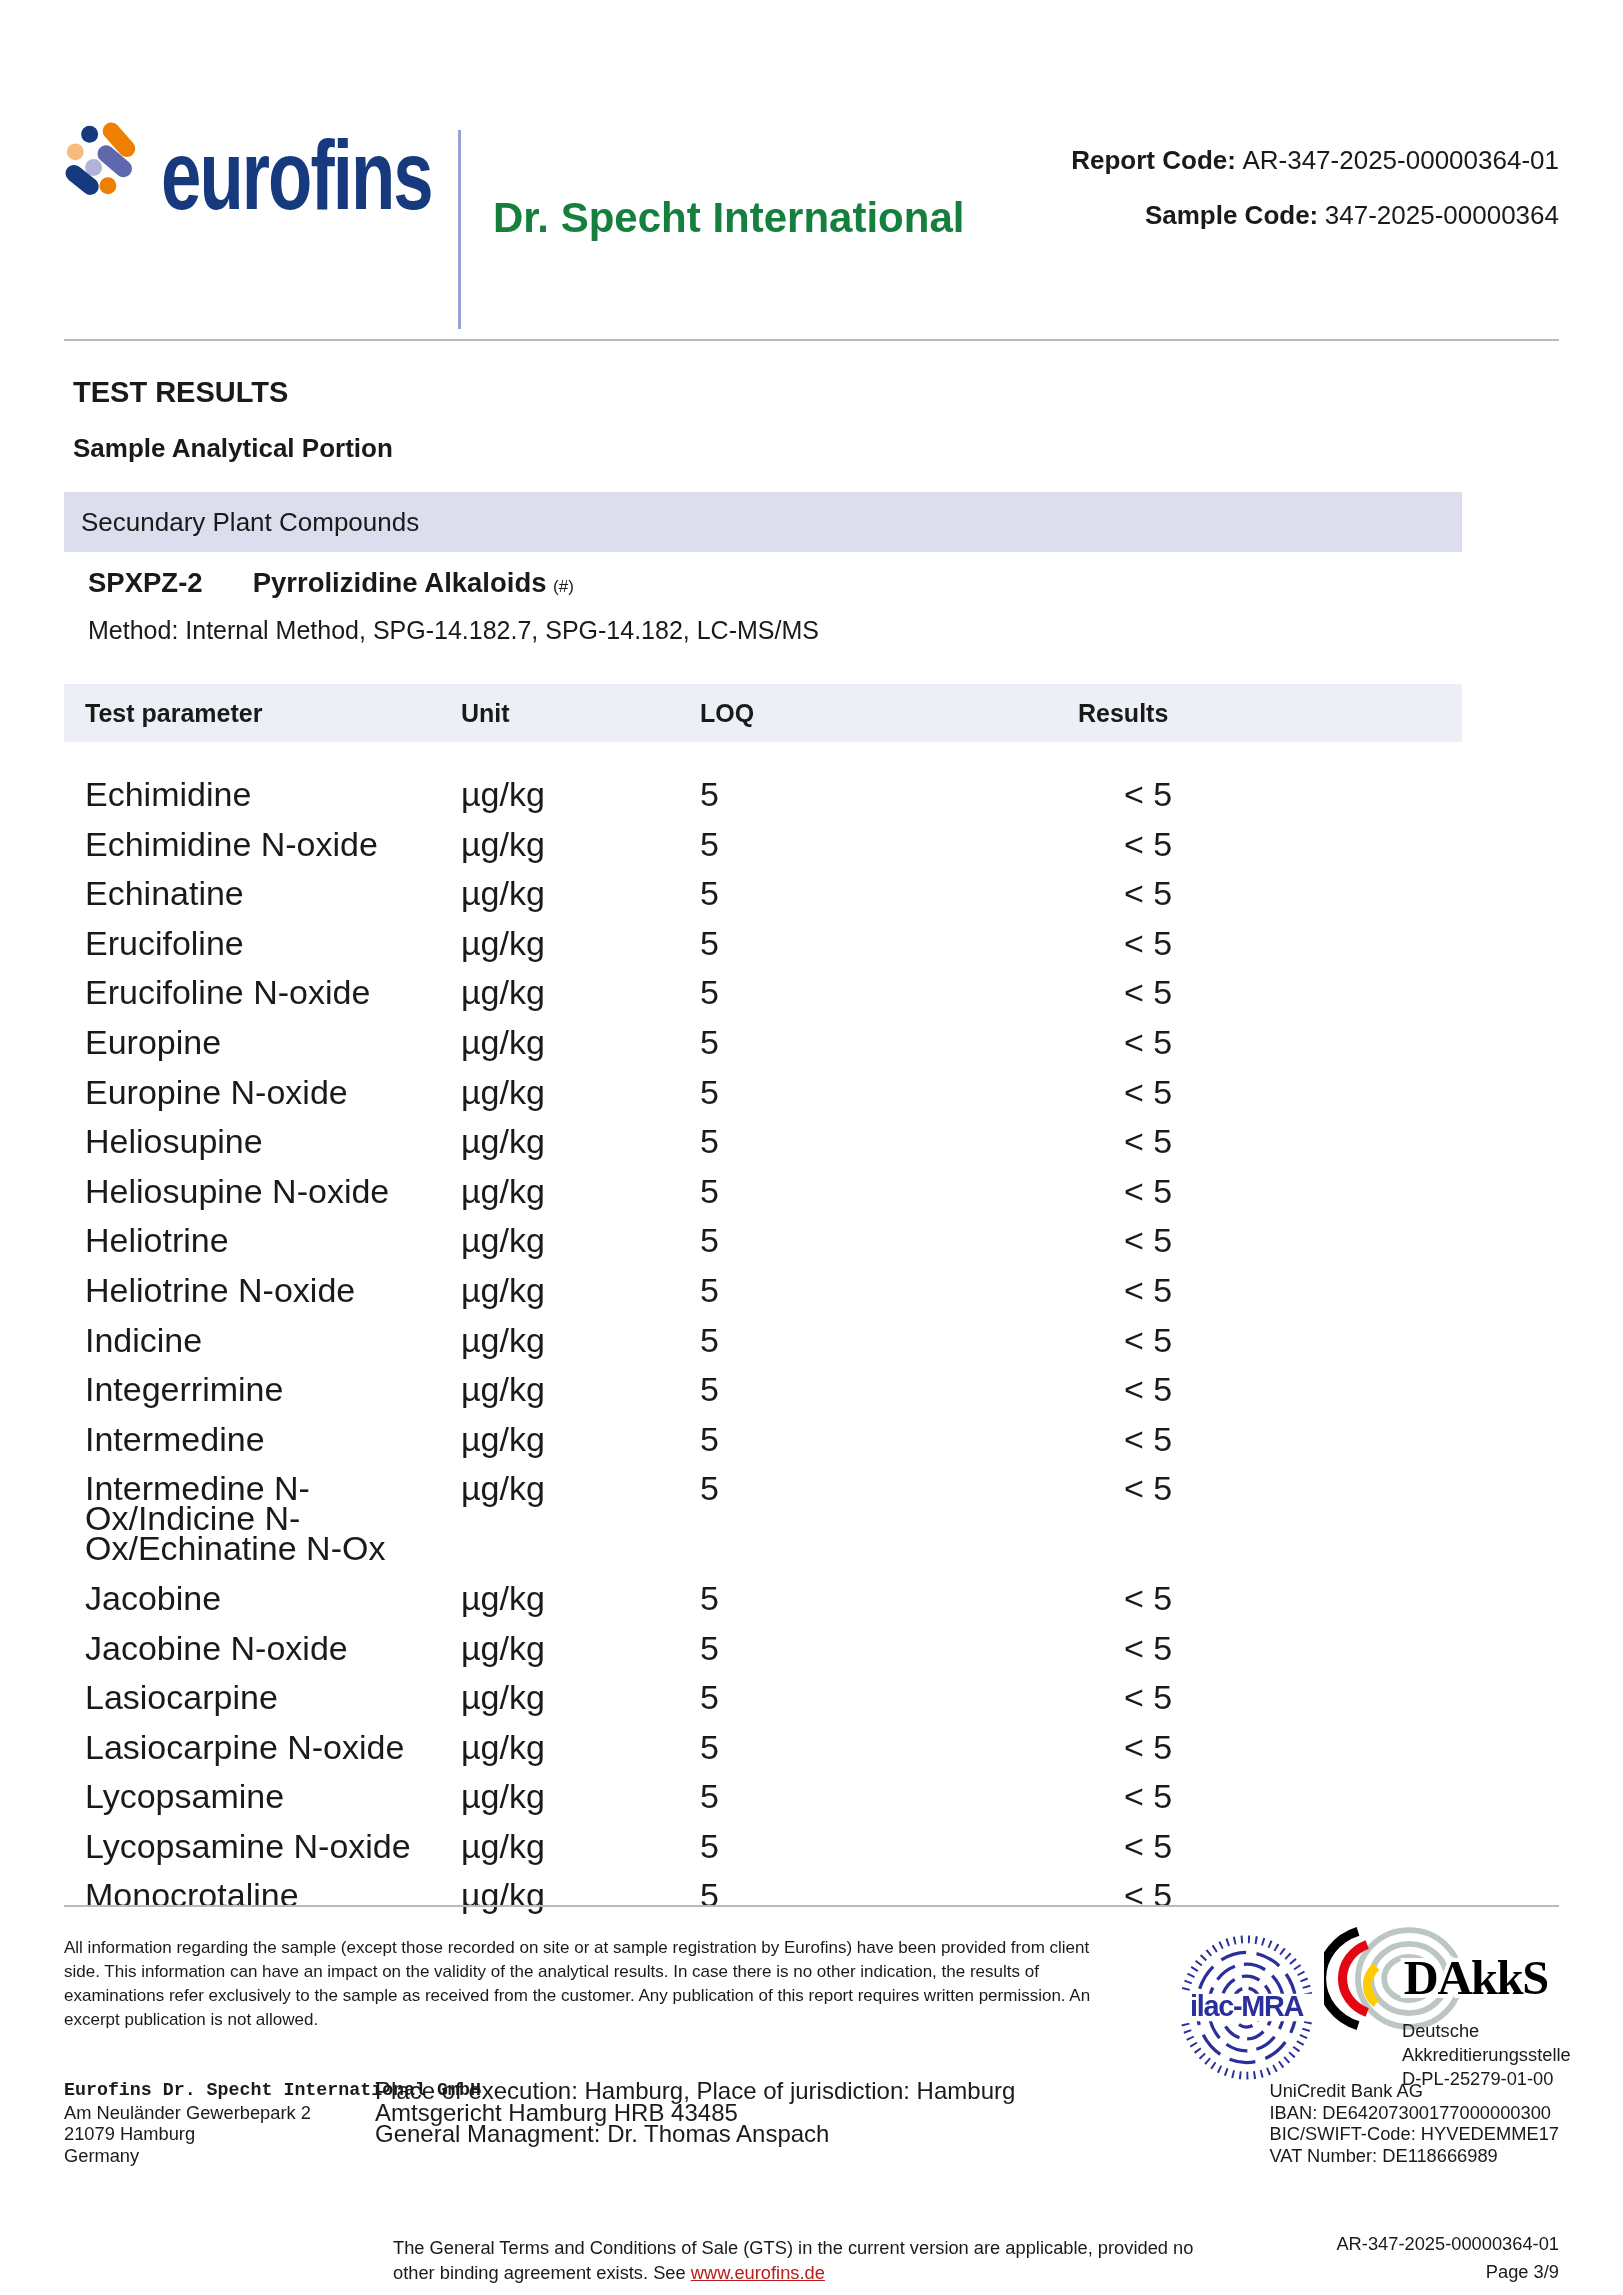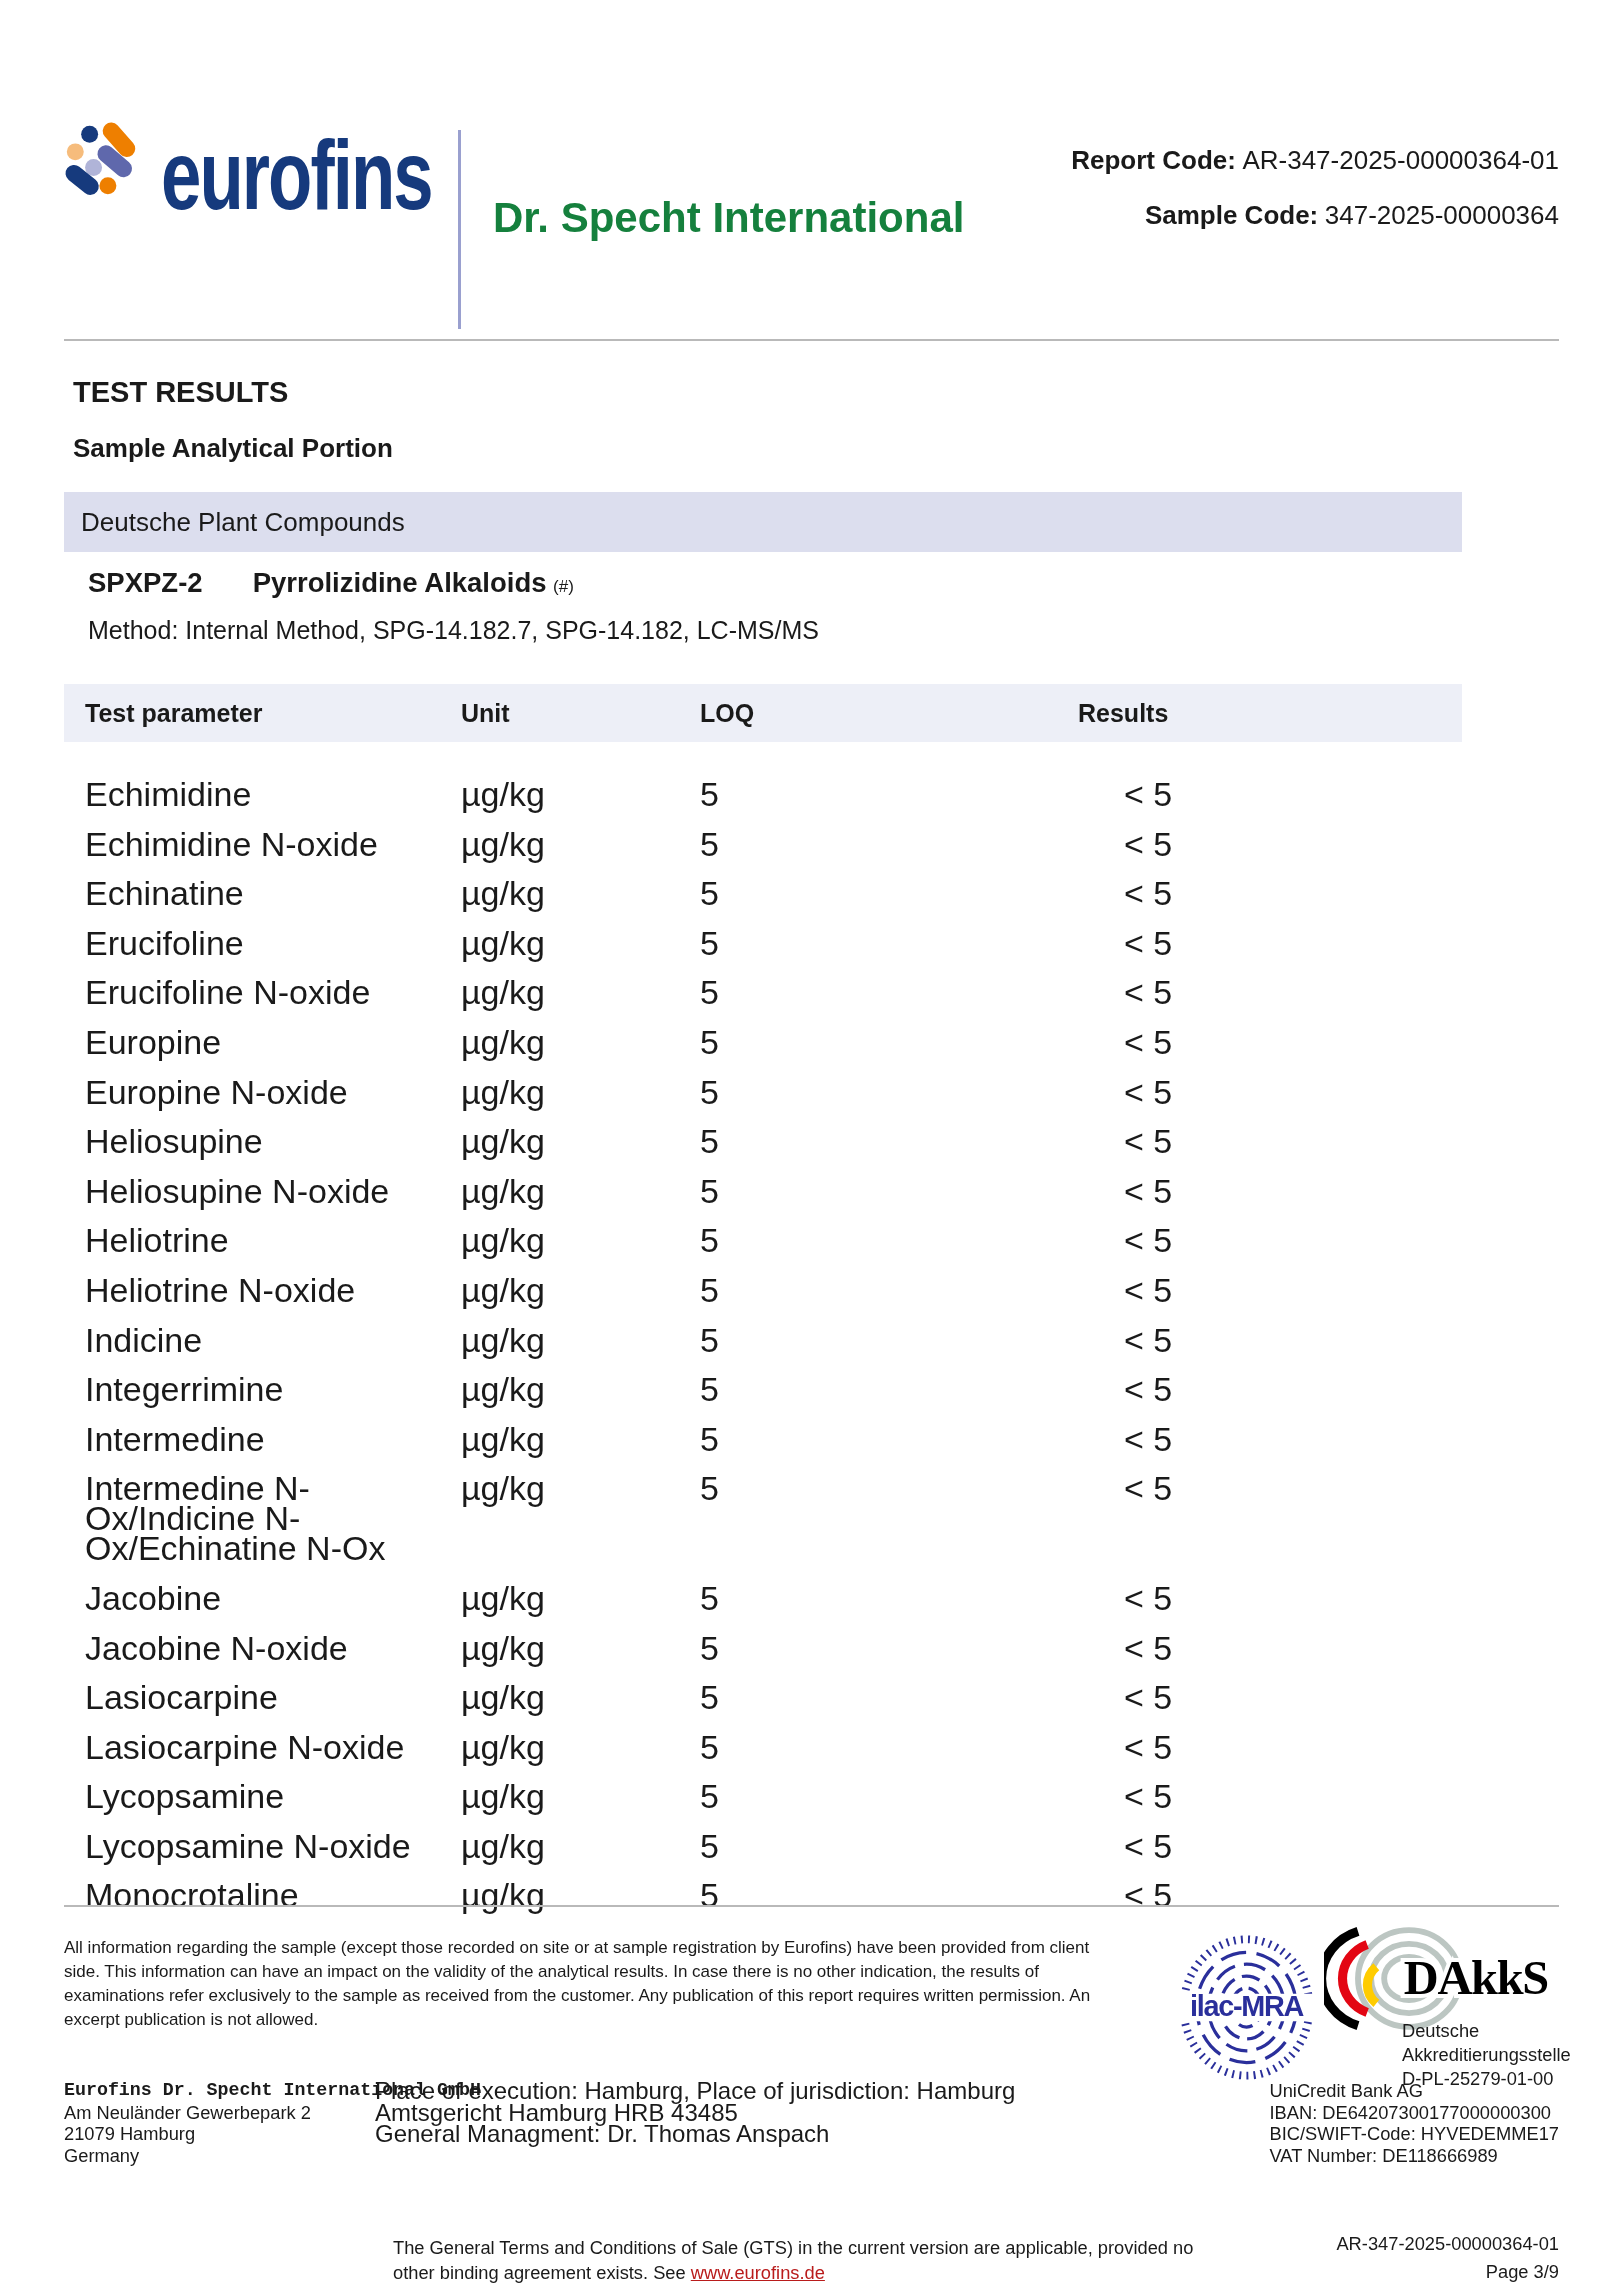--- a/index.html
+++ b/index.html
@@ -90,21 +90,21 @@
       <b>Sample Code:</b><span>347-2025-00000364</span>
     </div>
   </div>
 
   <div class="abs rule rule-top"></div>
 
   <div class="abs test-results">TEST RESULTS</div>
   <div class="abs sample-portion">Sample Analytical Portion</div>
 
   <div class="abs banner">
-    <span>Deutsche Plant Compounds</span>
+    <span>Secundary Plant Compounds</span>
   </div>
 
   <div class="abs analysis-line">
     <span class="code">SPXPZ-2</span><span>Pyrrolizidine Alkaloids</span><span class="marker">(#)</span>
   </div>
   <div class="abs method-line">Method: Internal Method, SPG-14.182.7, SPG-14.182, LC-MS/MS</div>
 
   <div class="abs table">
     <div class="thead">
       <div>Test parameter</div>

